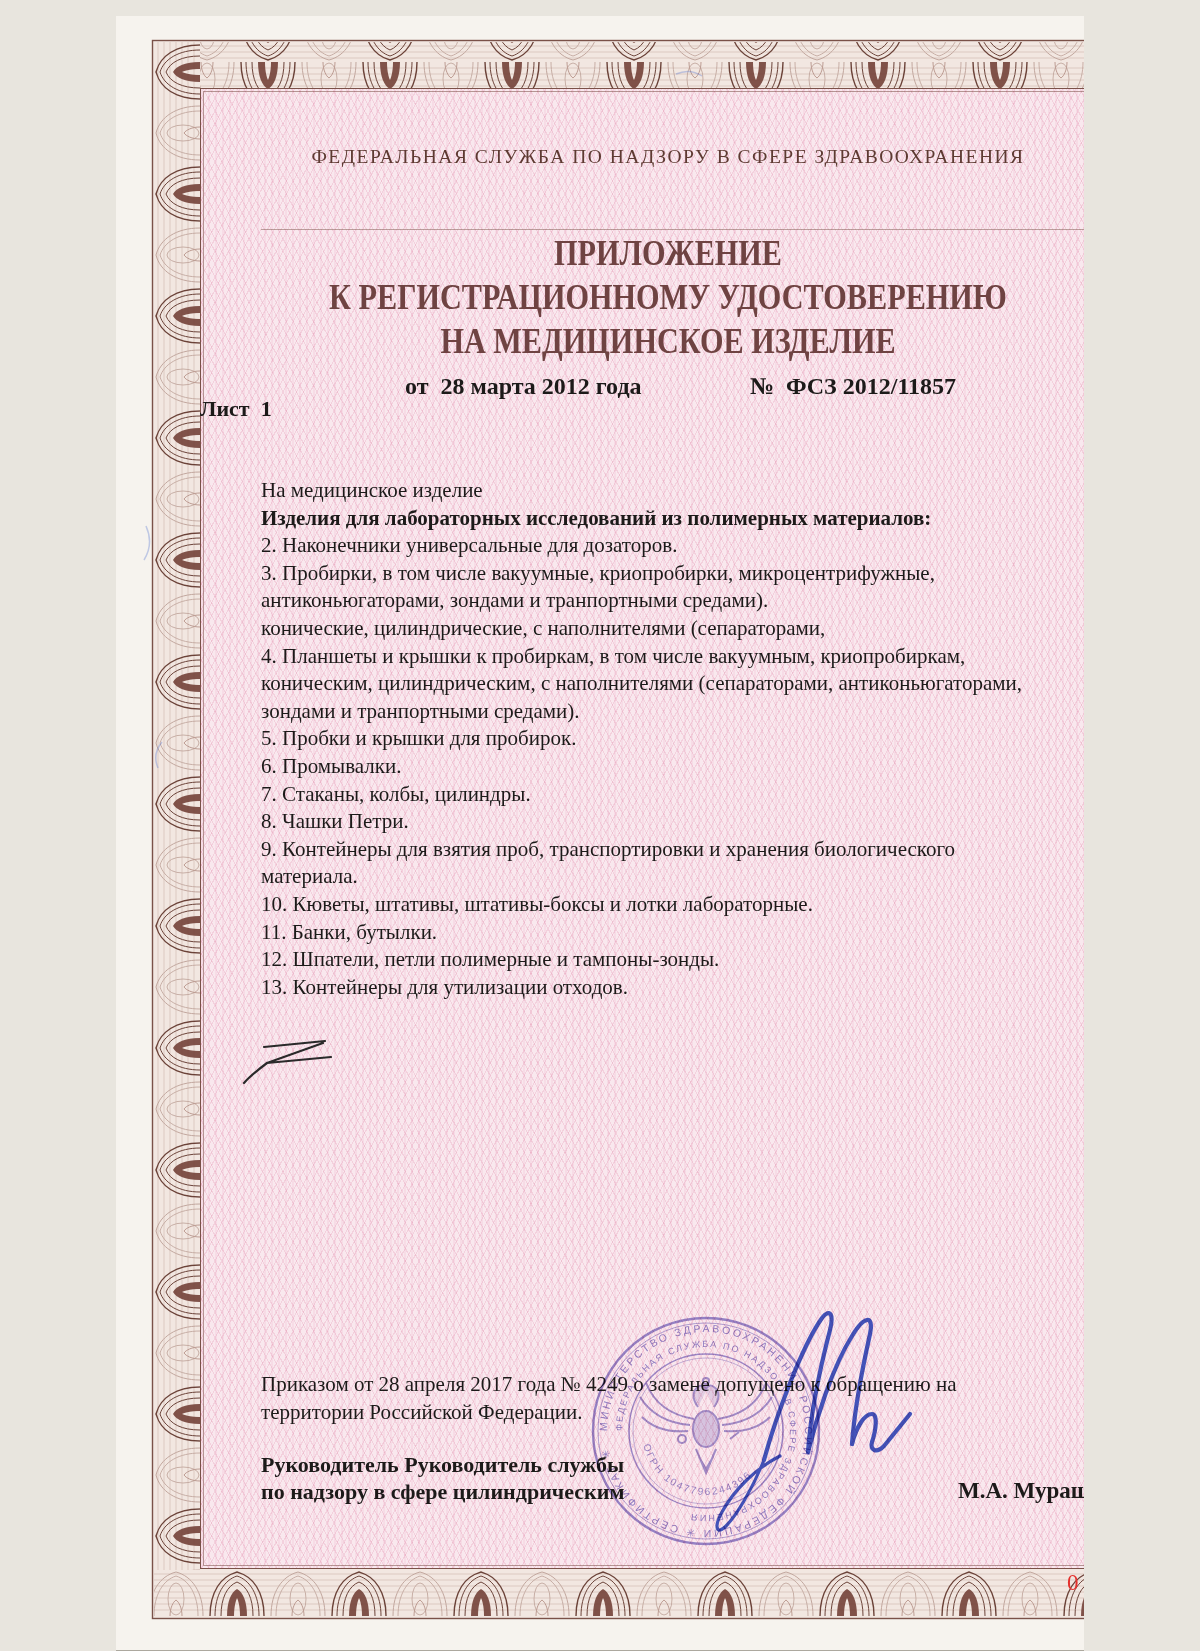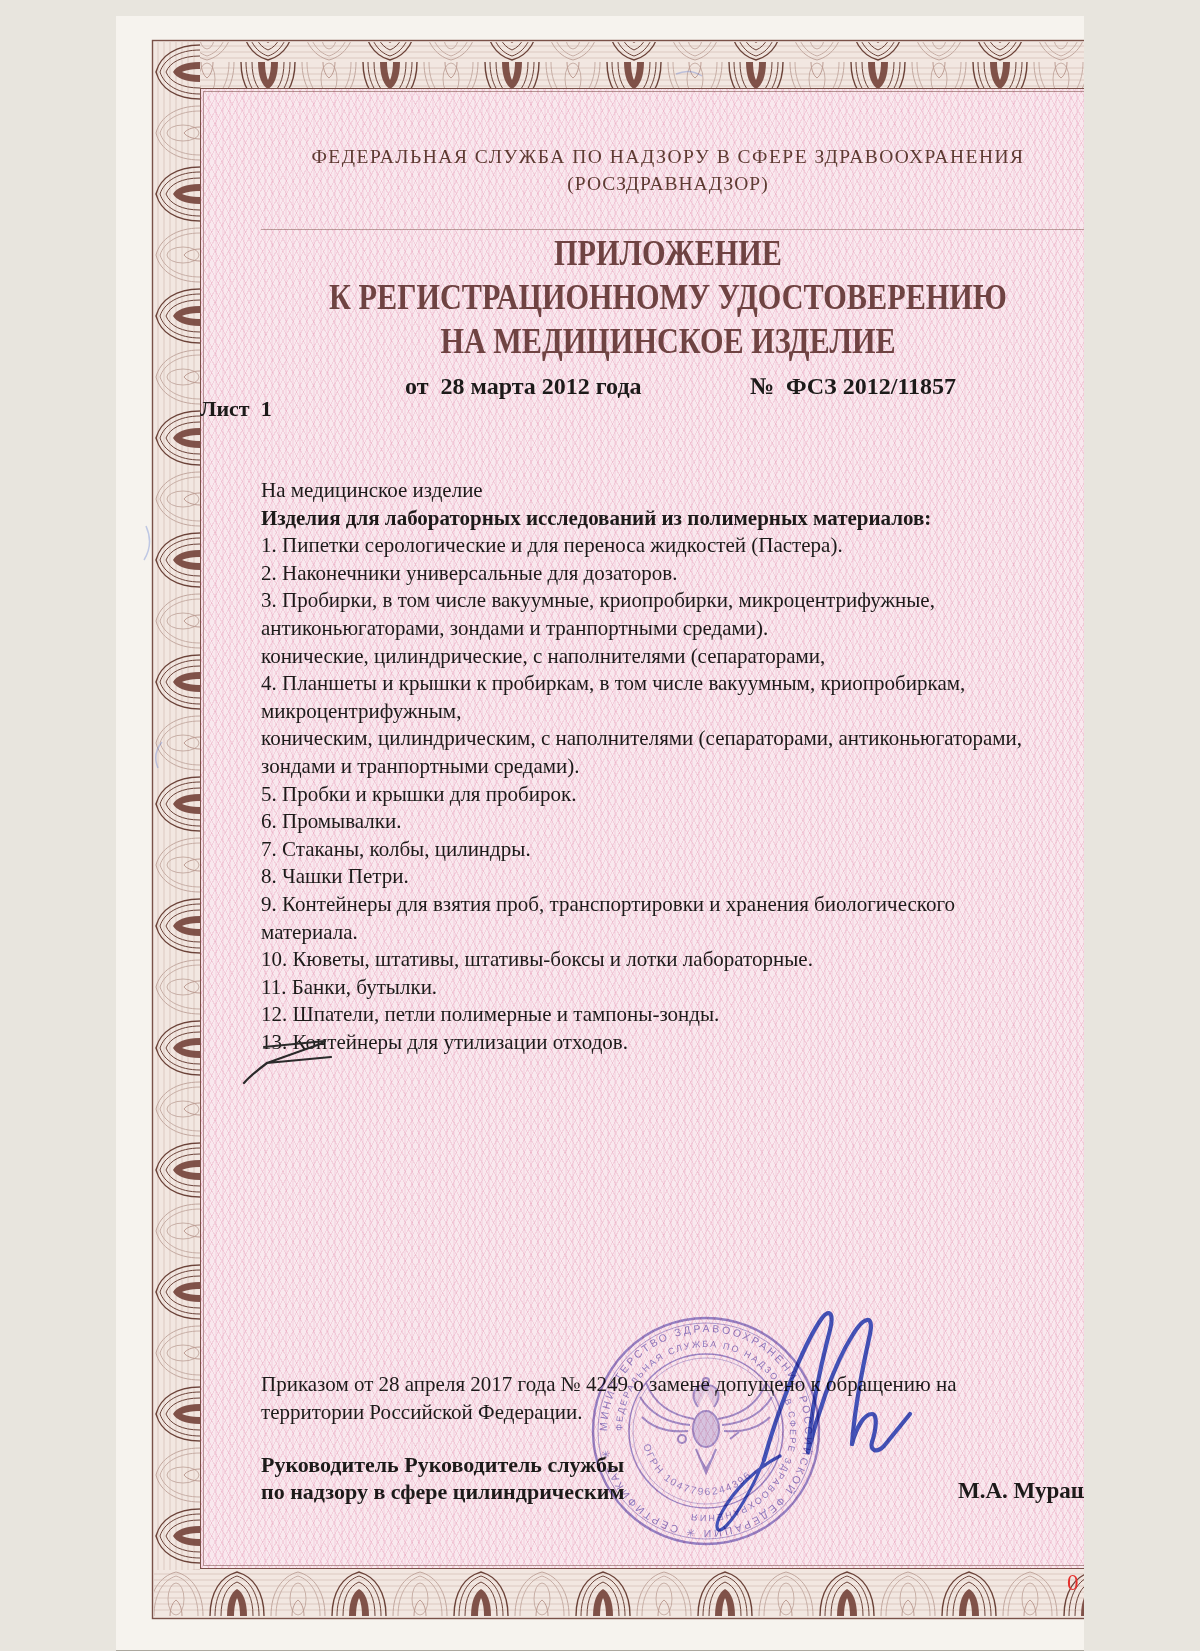--- a/index.html
+++ b/index.html
@@ -87,42 +87,39 @@
         <rect width="1574" height="46" fill="url(#shl)"></rect>
       </g>
 
     <path d="M30,510 q8,18 -2,34 M46,726 q-10,12 -4,26 M560,58 q14,-6 26,2" fill="none" stroke="rgba(90,120,210,.35)" stroke-width="1.5"></path>
   </svg>
 
   <div class="inner-area"></div>
 
   <div class="content">
     <div class="centered hdr hdr1">ФЕДЕРАЛЬНАЯ СЛУЖБА ПО НАДЗОРУ В СФЕРЕ ЗДРАВООХРАНЕНИЯ</div>
-    <div class="centered hdr hdr2">(РОСЗДРАВНАДЗОР)</div>
     <div class="sep"></div>
 
     <div class="centered title-line tl1">ПРИЛОЖЕНИЕ</div>
     <div class="centered title-line tl2">К РЕГИСТРАЦИОННОМУ УДОСТОВЕРЕНИЮ</div>
     <div class="centered title-line tl3">НА МЕДИЦИНСКОЕ ИЗДЕЛИЕ</div>
 
     <div class="meta meta-date">от  28 марта 2012 года</div>
     <div class="meta meta-num">№  ФСЗ 2012/11857</div>
     <div class="sheet">Лист  1</div>
 
     <div class="body-block">
       <div>На медицинское изделие</div>
       <div class="bold">Изделия для лабораторных исследований из полимерных материалов:</div>
       <div id="body-lines">
-          <div>1. Пипетки серологические и для переноса жидкостей (Пастера).</div>
           <div>2. Наконечники универсальные для дозаторов.</div>
           <div>3. Пробирки, в том числе вакуумные, криопробирки, микроцентрифужные,</div>
           <div>антиконьюгаторами, зондами и транпортными средами).</div>
           <div>конические, цилиндрические, с наполнителями (сепараторами,</div>
           <div>4. Планшеты и крышки к пробиркам, в том числе вакуумным, криопробиркам,</div>
-          <div>микроцентрифужным,</div>
           <div>коническим, цилиндрическим, с наполнителями (сепараторами, антиконьюгаторами,</div>
           <div>зондами и транпортными средами).</div>
           <div>5. Пробки и крышки для пробирок.</div>
           <div>6. Промывалки.</div>
           <div>7. Стаканы, колбы, цилиндры.</div>
           <div>8. Чашки Петри.</div>
           <div>9. Контейнеры для взятия проб, транспортировки и хранения биологического</div>
           <div>материала.</div>
           <div>10. Кюветы, штативы, штативы-боксы и лотки лабораторные.</div>
           <div>11. Банки, бутылки.</div>

